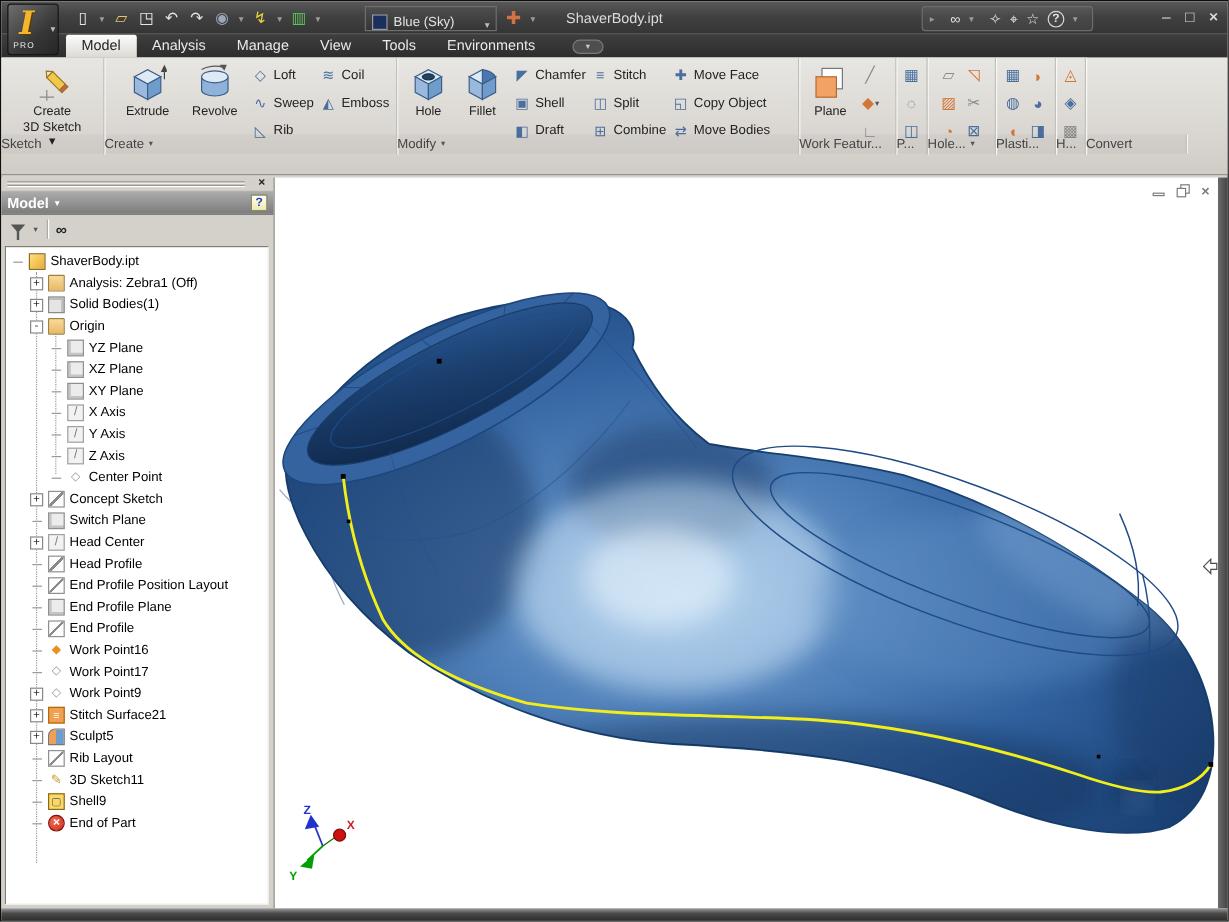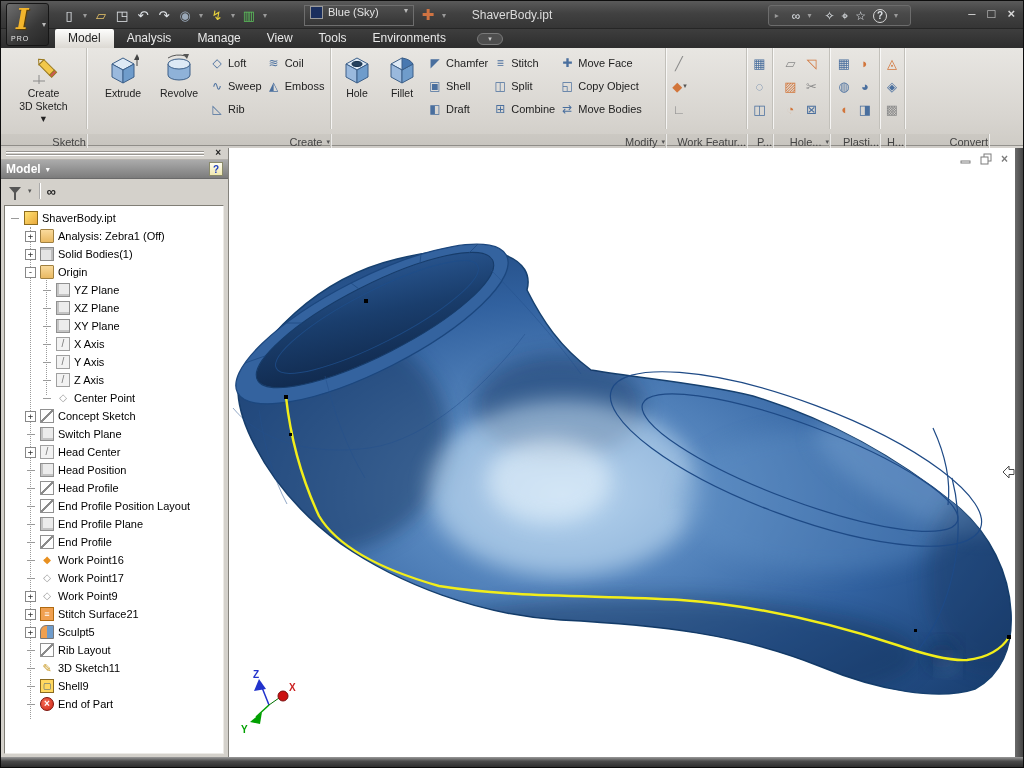--- a/index.html
+++ b/index.html
@@ -18,21 +18,21 @@
 .logo .pro{position:absolute;left:4px;bottom:3px;font-size:7px;color:#e8e8e8;letter-spacing:1px}
 .logo .lcaret{position:absolute;right:2px;top:16px;font-size:8px;color:#bbb}
 .qat{position:absolute;left:58px;top:3px;display:flex;align-items:center;height:22px;gap:1px;z-index:10}
 .qi{width:20px;height:20px;display:flex;align-items:center;justify-content:center;font-size:13px;cursor:default}
 [data-kind="light"]{color:#e2e6ea}
 [data-kind="folder"]{color:#e8c468}
 [data-kind="dim"]{color:#9aa8b8}
 [data-kind="yellow"]{color:#e8d23c}
 [data-kind="green"]{color:#5cc25c}
 [data-kind="caret"]{color:#9a9a9a;font-size:8px;width:10px}
-.combo{display:flex;align-items:flex-start;gap:5px;height:21px;margin:0 3px;padding:0 5px;min-width:110px;
+.combo{display:flex;align-items:flex-end;gap:5px;height:21px;margin:0 3px;padding:0 5px;min-width:110px;
  background:linear-gradient(#4e4e4e,#353535);border:1px solid #6e6e6e;color:#e4e4e4;font-size:11px}
 .swatch{width:13px;height:13px;background:#1b2f5e;border:1px solid #9a9a9a;flex:none}
 .combo .ccaret{margin-left:auto;font-size:8px;color:#bbb}
 .plus-ico{color:#cf7342;font-size:15px;font-weight:bold}
 .trgroup{position:absolute;right:112px;top:4px;height:21px;display:flex;align-items:center;gap:7px;padding:0 6px;
  border:1px solid #6c6c6c;border-radius:3px;background:rgba(255,255,255,.05);color:#e0e4e8;font-size:12px;z-index:10}
 .trgroup .help-circ{width:14px;height:14px;border:1px solid #d8d8d8;border-radius:50%;font-size:10px;font-weight:bold;
  display:flex;align-items:center;justify-content:center}
 .winbtns{position:absolute;right:8px;top:5px;display:flex;gap:12px;color:#d8d8d8;font-size:13px;z-index:10}
 .winbtns span{cursor:default}
@@ -42,21 +42,21 @@
  background:linear-gradient(#3e3e3e,#2d2d2d);padding-left:54px}
 .tab{padding:2px 13px 3px;font-size:12px;color:#e9e9e9;cursor:default;white-space:nowrap}
 .tab[data-active="true"]{background:linear-gradient(#fdfdfc,#dcd9d3);color:#1f1f1f;border-radius:2px 2px 0 0}
 .pill{margin-left:18px;margin-bottom:3px;width:26px;height:12px;border-radius:6px;background:#4e4e4e;
  border:1px solid #7a7a7a;color:#ccc;font-size:7px;display:flex;align-items:center;justify-content:center}
 
 
 .ribbon{position:absolute;left:0;top:47px;width:100%;height:98px;
  background:linear-gradient(#e8e6e2,#d8d5d0 70%,#cfccc6);border-bottom:1px solid #94928d}
 .panel{position:absolute;top:0;height:81px;overflow:hidden;border-right:1px solid #c2c0ba;box-shadow:1px 0 0 rgba(255,255,255,.75)}
-.plabel{position:absolute;top:86px;height:16px;display:flex;align-items:center;justify-content:flex-end;
+.plabel{position:absolute;top:64px;height:16px;display:flex;align-items:center;justify-content:flex-start;
  font-size:11px;color:#444;border-right:1px solid #c2c0ba;box-shadow:1px 0 0 rgba(255,255,255,.75);background:rgba(0,0,0,0.03)}
 .plabel .lc{font-size:7px;margin-left:4px;color:#555}
 .bigbtn{display:flex;flex-direction:column;align-items:center;padding-top:5px;width:56px;height:80px;
  font-size:10.5px;color:#222;text-align:center;line-height:1.2;cursor:default;flex:none}
 .bicon{width:32px;height:32px;margin-bottom:2px;flex:none}
 .scol{display:flex;flex-direction:column;padding-top:5px;gap:3px}
 .smallbtn{display:flex;align-items:center;height:20px;font-size:11px;color:#222;gap:3px;padding:0 2px;white-space:nowrap;cursor:default}
 .sglyph{width:16px;text-align:center;font-size:12px;color:#4a6f9e;flex:none}
 .ibox{width:21px;height:20px;display:flex;align-items:center;justify-content:center;font-size:13px;cursor:default}
 [data-c="blue"]{color:#4a6f9e}
@@ -347,20 +347,26 @@
             <span>Copy Object</span>
           </div>
           <div class="smallbtn">
             <span class="sglyph">⇄</span>
             <span>Move Bodies</span>
           </div>
         </div>
     </div>
 
     <div class="panel" style="left:665px;width:81px;display:flex;padding-left:3px">
+      <div class="bigbtn" style="width:46px">
+        <svg class="bicon" viewBox="0 0 32 32">
+            <use href="#g-plane-o"></use>
+          </svg>
+        <span>Plane</span>
+      </div>
       <div class="scol">
 
       <div class="ibox">
             <span data-c="gray">╱</span>
             <span class="wcaret"></span>
           </div>
           <div class="ibox">
             <span data-c="orange">◆</span>
             <span class="wcaret">▾</span>
           </div>
@@ -587,25 +593,20 @@
             <span class="ticon" data-icon="plane"></span>
             <span class="tlabel">Switch Plane</span>
           </div>
 
           <div class="trow" style="--ind: 1;">
             <span class="exp">+</span>
             <span class="ticon" data-icon="axis"></span>
             <span class="tlabel">Head Center</span>
           </div>
 
-          <div class="trow" style="--ind: 1;">
-            <span class="exp"></span>
-            <span class="ticon" data-icon="plane"></span>
-            <span class="tlabel">Head Position</span>
-          </div>
 
           <div class="trow" style="--ind: 1;">
             <span class="exp"></span>
             <span class="ticon" data-icon="sketch-profile"></span>
             <span class="tlabel">Head Profile</span>
           </div>
 
           <div class="trow" style="--ind: 1;">
             <span class="exp"></span>
             <span class="ticon" data-icon="sketch"></span>

